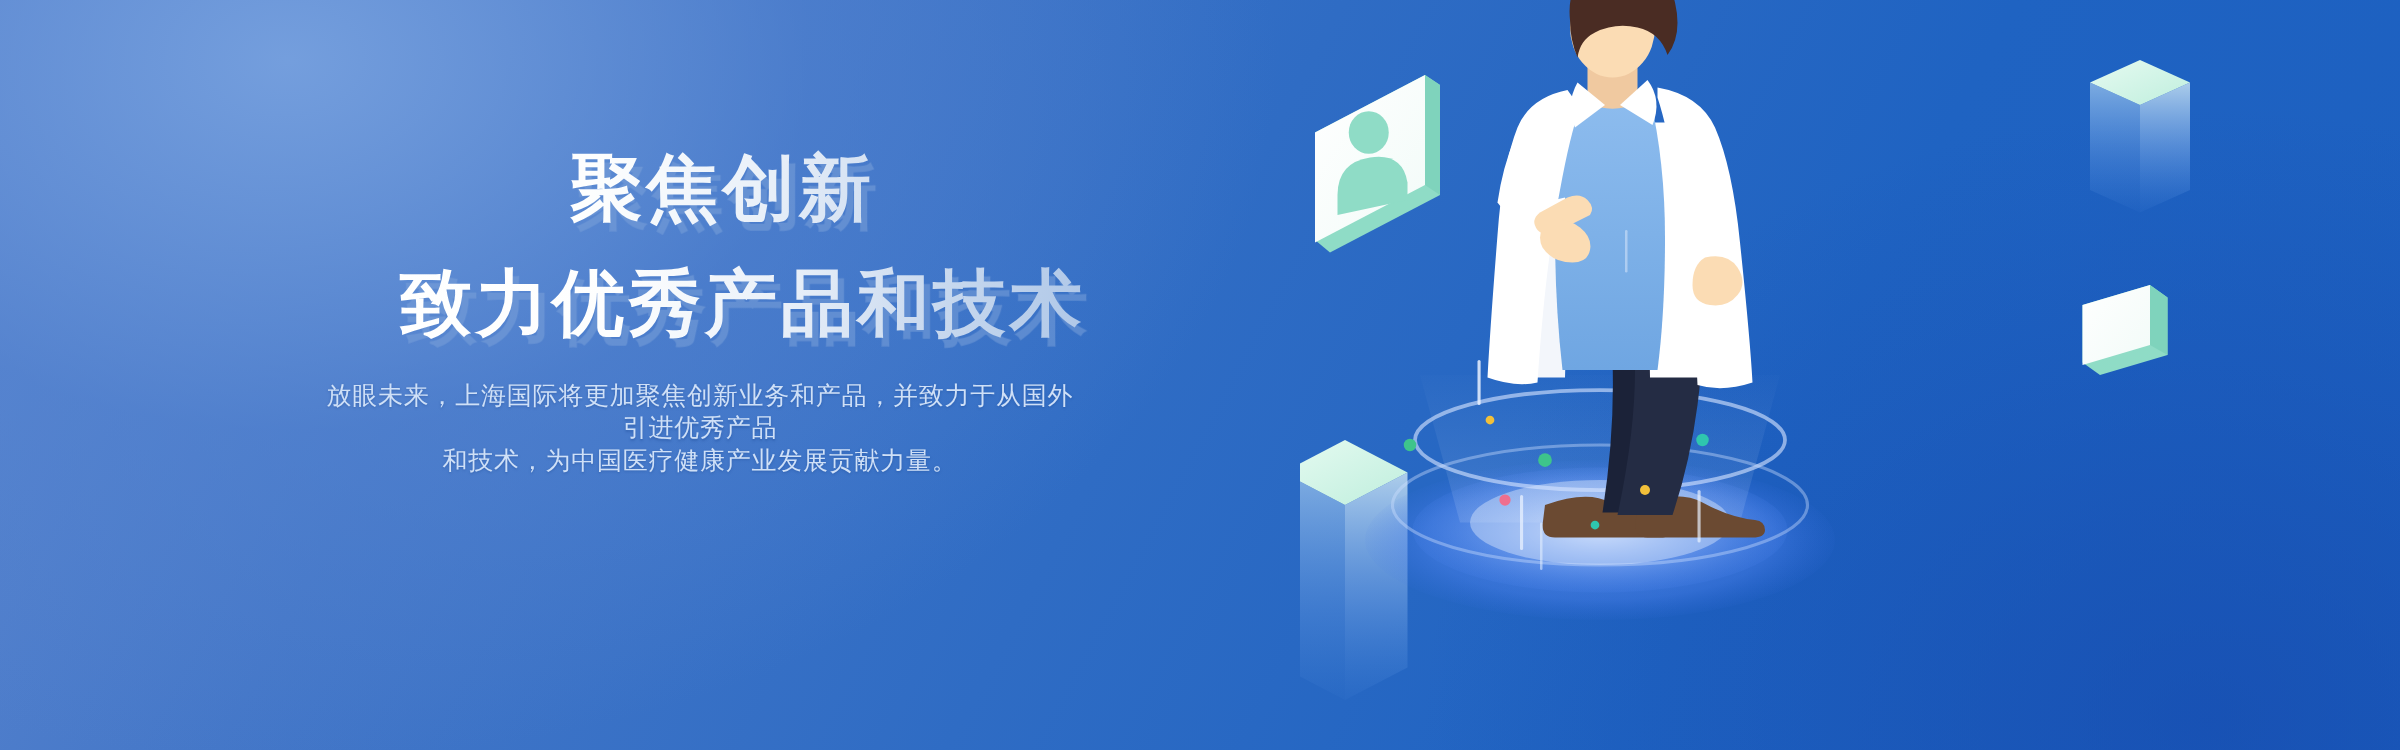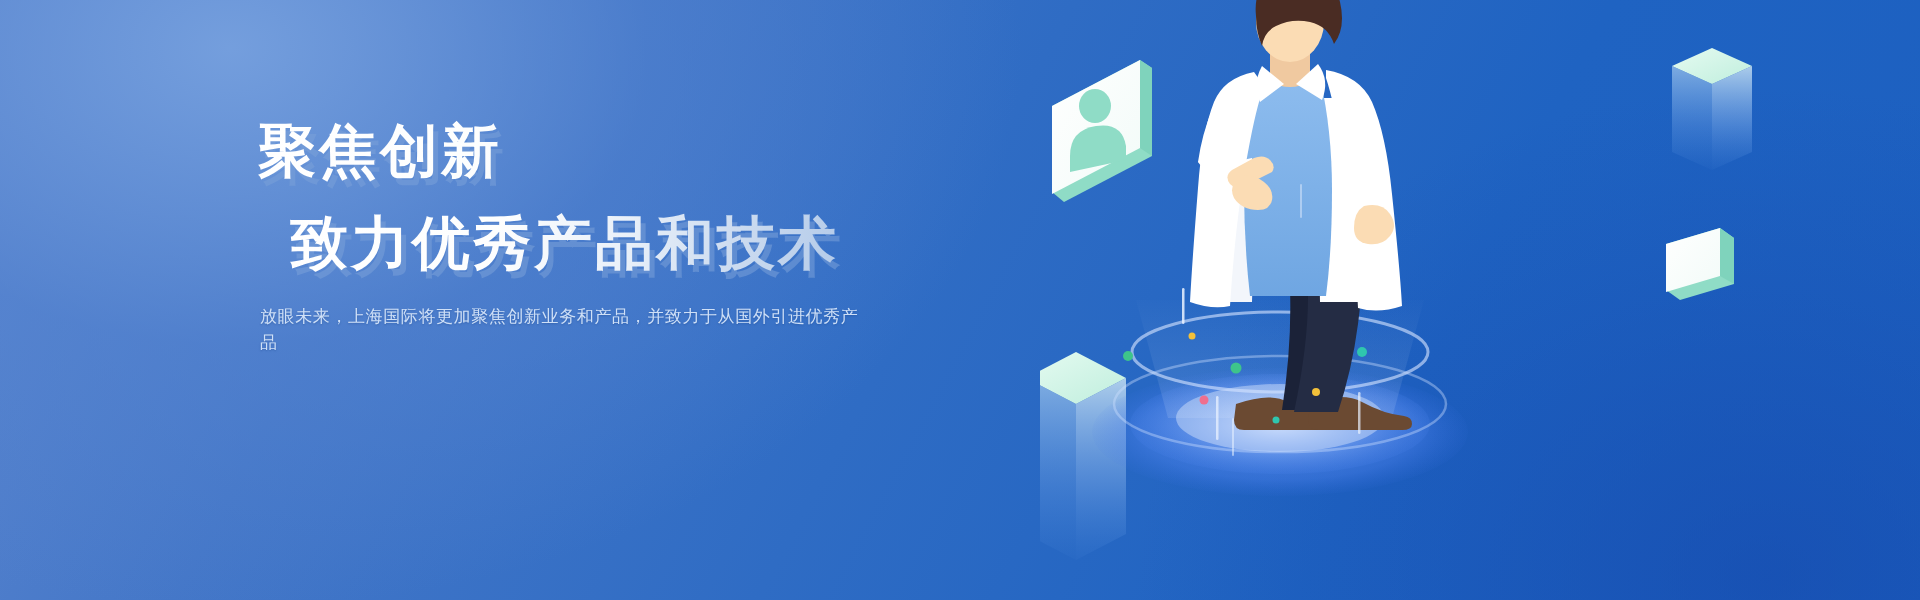--- a/index.html
+++ b/index.html
@@ -26,20 +26,21 @@
       radial-gradient(ellipse 900px 700px at 92% 96%,
                       rgba(20,70,170,0.55) 0%,
                       rgba(22,74,175,0.0) 70%),
       linear-gradient(118deg,
                       #5c86cf 0%,
                       #4477c8 22%,
                       #2f6cc4 48%,
                       #1f63c2 72%,
                       #1c5fc0 100%);
     user-select: none;
+    text-align: center;
   }
 
   
   .text-block {
     position: absolute;
     left: 258px;
     top: 108px;
     width: 640px;
   }
 
@@ -67,21 +68,21 @@
     margin-top: 6px;
     margin-left: 32px;
   }
 
   .subtitle {
     position: absolute;
     left: 2px;
     top: 196px;
     width: 600px;
     margin: 0;
-    font-size: 17px;
+    font-size: 20px;
     line-height: 26px;
     letter-spacing: 0.6px;
     color: #cfe0f7;
     text-shadow: 0 1px 2px rgba(18,58,130,0.35);
   }
   .subtitle span { display: block; }
 
   
   .art {
     position: absolute;
@@ -95,20 +96,21 @@
 </head>
 <body>
 
 <div class="banner">
 
   <div class="text-block">
     <h1 class="headline line1">聚焦创新</h1>
     <h1 class="headline line2">致力优秀产品和技术</h1>
     <p class="subtitle">
       <span>放眼未来，上海国际将更加聚焦创新业务和产品，并致力于从国外引进优秀产品</span>
+      <span>和技术，为中国医疗健康产业发展贡献力量。</span>
     </p>
   </div>
 
   <div class="art">
     <svg width="880" height="600" viewBox="0 0 880 600" xmlns="http://www.w3.org/2000/svg">
       <defs>
         <linearGradient id="barGrad" x1="0" y1="0" x2="0" y2="1">
           <stop offset="0%" stop-color="#cfe7f5" stop-opacity="0.80"></stop>
           <stop offset="55%" stop-color="#8fb9ef" stop-opacity="0.42"></stop>
           <stop offset="100%" stop-color="#5f9ae8" stop-opacity="0.06"></stop>

